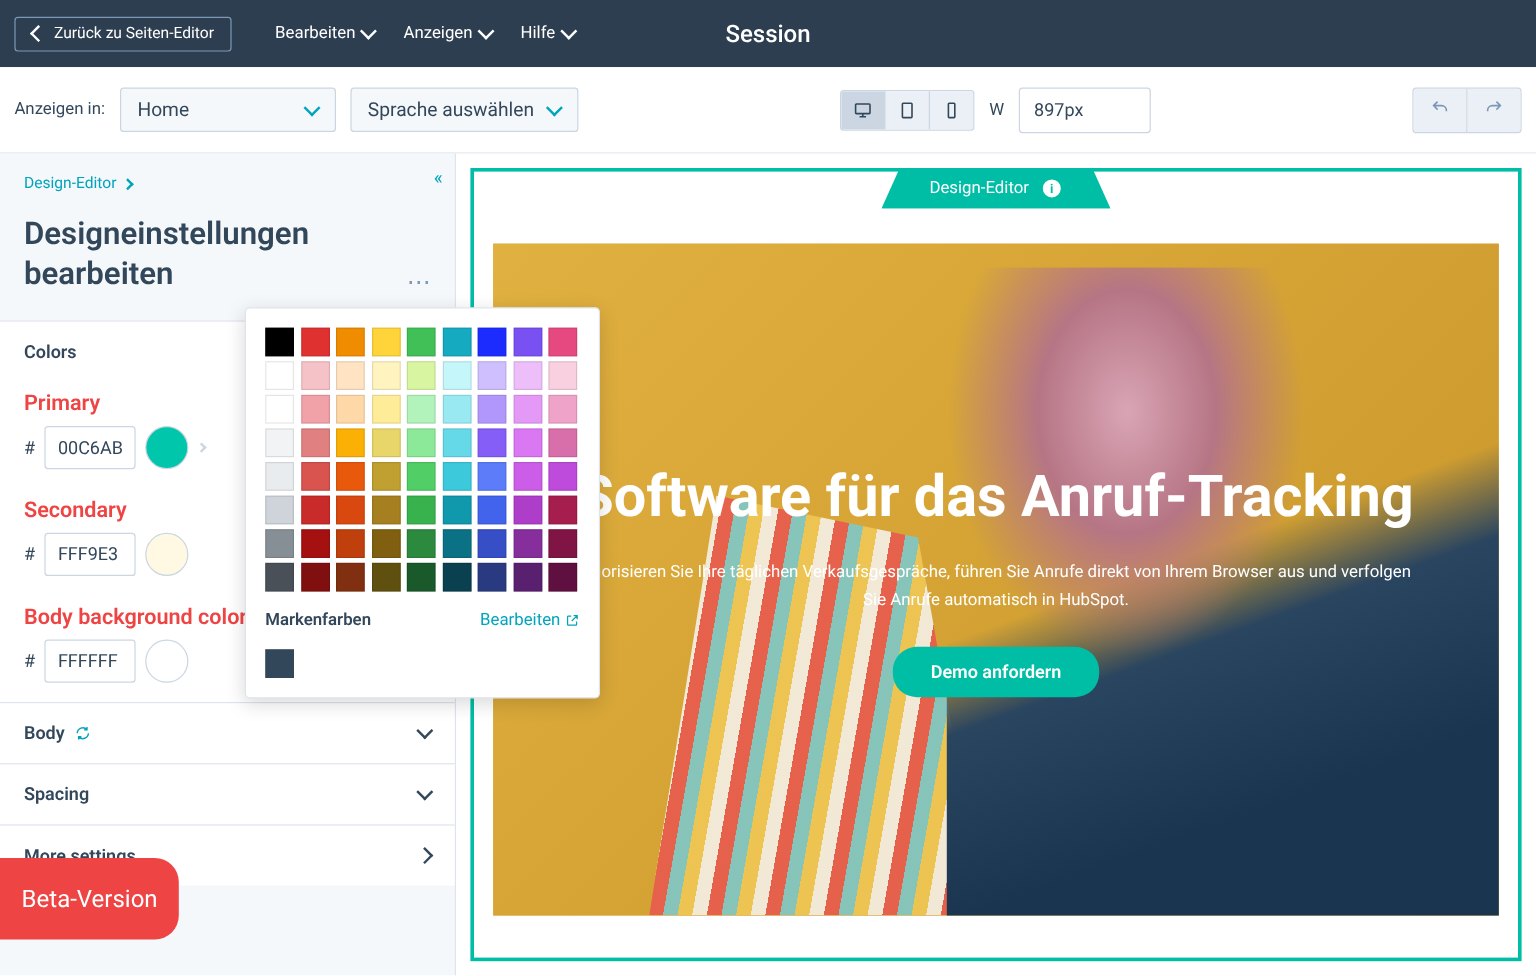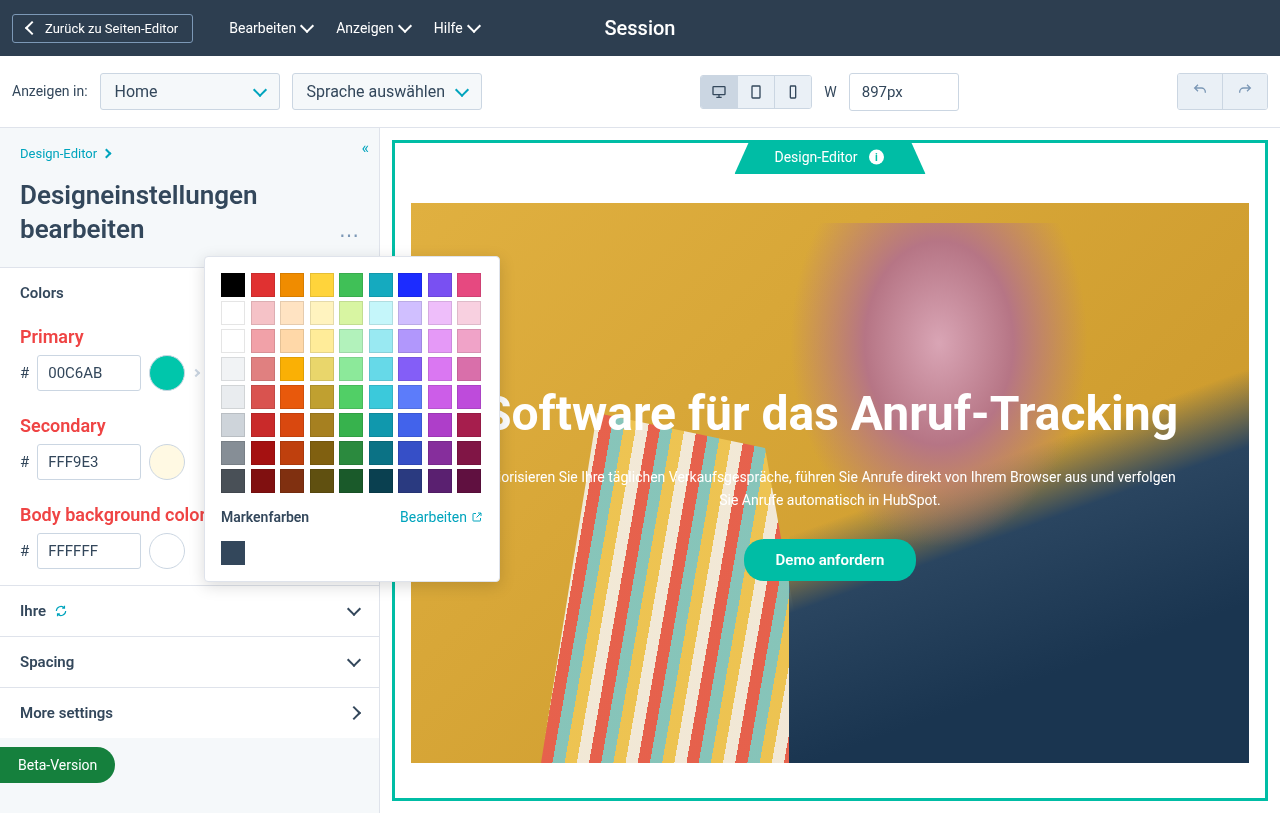--- a/index.html
+++ b/index.html
@@ -33,21 +33,21 @@
 .collapse-icon{position:absolute;right:10px;top:10px;color:#00a4bd;cursor:pointer}
 .breadcrumb{padding:18px 20px 8px;font-size:13px;color:#00a4bd;display:flex;align-items:center;gap:6px;cursor:pointer}
 .panel-title{font-size:26px;font-weight:600;color:#33475b;padding:10px 20px 20px;line-height:1.3}
 .more-dots{position:absolute;right:20px;top:95px;color:#7c98b6;cursor:pointer;font-size:20px}
 .section{border-top:1px solid #dfe3eb;background:#fff}
 .section-header{padding:16px 20px;font-size:15px;font-weight:600;color:#33475b;display:flex;align-items:center;justify-content:space-between;cursor:pointer}
 .color-group{padding:8px 20px 16px}
 .color-label{font-size:18px;font-weight:600;color:#ef4444;margin-bottom:8px}
 .color-row{display:flex;align-items:center;gap:8px}
 .hash{font-size:15px;color:#33475b}
-.hex-input{border:1px solid #cbd6e2;border-radius:3px;padding:8px 10px;font-size:15px;width:104px;color:#33475b}
+.hex-input{border:1px solid #cbd6e2;border-radius:3px;padding:8px 10px;font-size:15px;width:76px;color:#33475b}
 .swatch{width:36px;height:36px;border-radius:50%;border:1px solid #cbd6e2}
 .accordion{border-top:1px solid #dfe3eb;padding:16px 20px;background:#fff;display:flex;align-items:center;justify-content:space-between;font-size:15px;font-weight:600;color:#33475b;cursor:pointer}
 .canvas{flex:1;background:#fff;padding:12px;position:relative}
 .canvas-frame{border:3px solid #00bda5;height:100%;background:#fff;position:relative}
 .canvas-tab{position:absolute;top:-3px;left:50%;transform:translateX(-50%);background:#00bda5;color:#fff;padding:8px 40px;font-size:14px;display:flex;align-items:center;gap:10px;clip-path:polygon(8% 0,92% 0,100% 100%,0 100%)}
 .hero{margin:60px 16px 16px;height:560px;background:#d4a935;position:relative;display:flex;flex-direction:column;align-items:center;justify-content:center;text-align:center;color:#fff;padding:20px;overflow:hidden}
 .hero-bg{position:absolute;inset:0;background:linear-gradient(135deg,#e0b040 0%,#c89528 100%)}
 .hero-person{position:absolute;right:-40px;bottom:-60px;width:500px;height:600px;background:radial-gradient(ellipse at 30% 20%,#d9a5b5 0%,#b67585 15%,transparent 30%),linear-gradient(160deg,transparent 40%,#2a4560 50%,#1a3550 70%)}
 .hero-stripes{position:absolute;left:130px;bottom:0;width:280px;height:350px;background:repeating-linear-gradient(100deg,#f5f0e8 0 12px,#e85a4f 12px 24px,#7ec8c8 24px 36px,#f0c755 36px 48px);clip-path:polygon(20% 0,80% 10%,100% 100%,0 100%);opacity:0.9}
 .hero-content{position:relative;z-index:2;max-width:700px}
@@ -58,21 +58,21 @@
 .popover-tabs{display:flex;border-bottom:1px solid #dfe3eb}
 .popover-tab{flex:1;padding:14px;text-align:center;font-size:14px;color:#7c98b6;cursor:pointer}
 .popover-tab.active{color:#33475b;font-weight:600;border-bottom:3px solid #00a4bd}
 .color-grid{padding:16px;display:grid;grid-template-columns:repeat(9,1fr);gap:4px}
 .grid-swatch{width:24px;height:24px;cursor:pointer;border:1px solid rgba(0,0,0,0.1)}
 .brand-row{padding:0 16px 16px;display:flex;align-items:center;justify-content:space-between}
 .brand-label{font-size:14px;font-weight:600;color:#33475b}
 .brand-edit{color:#00a4bd;font-size:14px;cursor:pointer;display:flex;align-items:center;gap:4px}
 .brand-swatches{padding:0 16px 16px}
 .brand-swatch{width:24px;height:24px;cursor:pointer}
-.beta-pill{position:absolute;left:0;bottom:30px;background:#15803d;color:#fff;padding:10px 18px;border-radius:0 20px 20px 0;font-size:14px;z-index:60}
+.beta-pill{position:absolute;left:0;bottom:30px;background:#ef4444;color:#fff;padding:22px 18px;border-radius:0 20px 20px 0;font-size:20px;z-index:60}
 .chev{width:10px;height:10px;border-right:2px solid currentColor;border-bottom:2px solid currentColor;display:inline-block}
 .chev-down{transform:rotate(45deg);margin-top:-4px}
 .chev-right{transform:rotate(-45deg)}
 .chev-left{transform:rotate(135deg)}
 .icon-svg{width:16px;height:16px;fill:currentColor}
 </style>
 </head>
 <body>
 
 <div class="topbar">
@@ -177,21 +177,21 @@
         <div class="color-row">
           <span class="hash">#</span>
           <input class="hex-input" value="FFFFFF" style="">
           <div class="swatch" id="sw-bodybg" style="background: rgb(255, 255, 255);"></div>
         </div>
       </div>
     </div>
 
     <div class="accordion">
       <span style="display:flex;align-items:center;gap:8px">
-          <span>Ihre</span>
+          <span>Body</span>
           <svg class="icon-svg" style="color:#00a4bd;width:14px;height:14px" viewBox="0 0 24 24">
             <path d="M4 12a8 8 0 0114-5M20 12a8 8 0 01-14 5M18 3v4h-4M6 21v-4h4" fill="none" stroke="currentColor" stroke-width="2"></path>
           </svg>
         </span>
       <span class="chev chev-down"></span>
     </div>
     <div class="accordion">
       <span>Spacing</span>
       <span class="chev chev-down"></span>
     </div>

